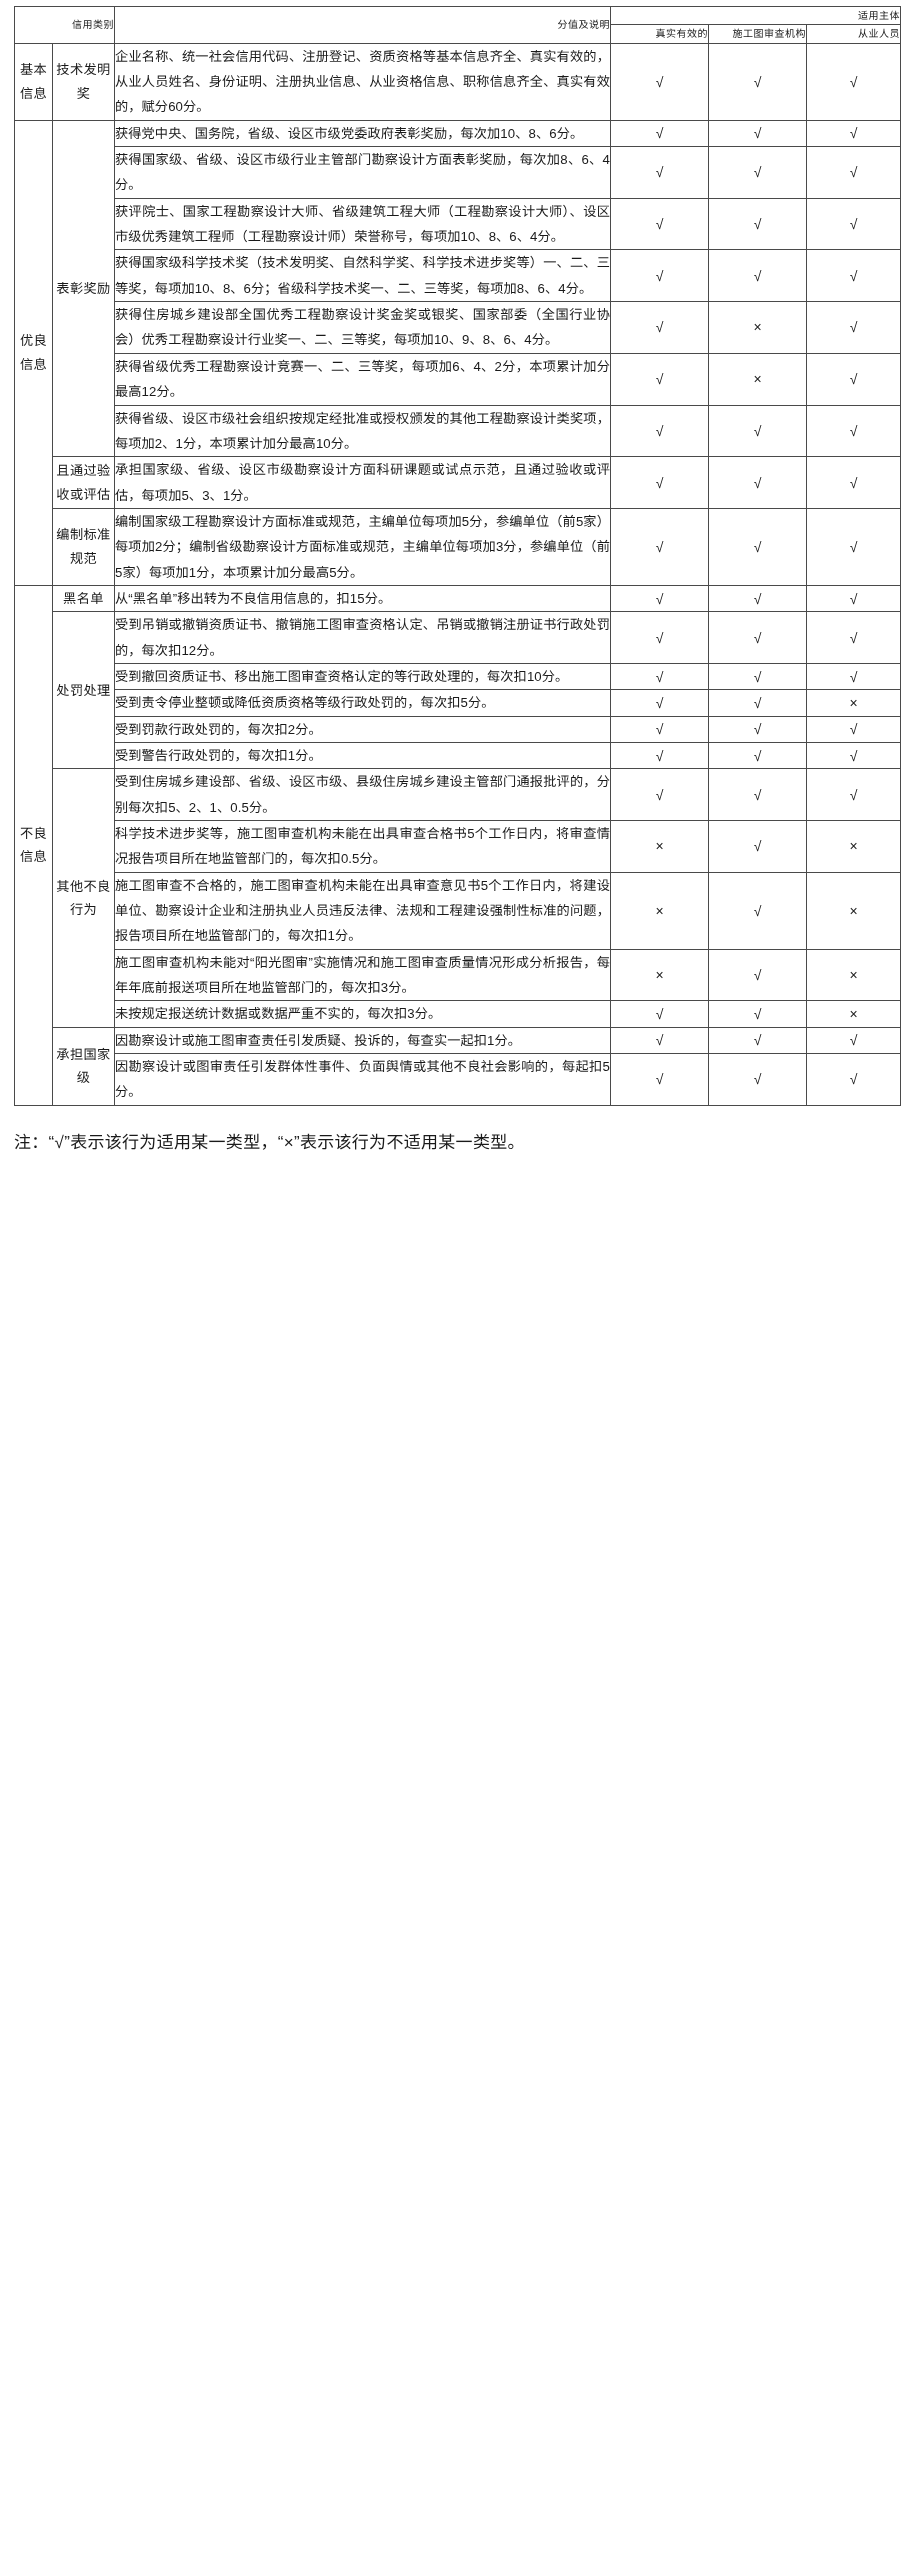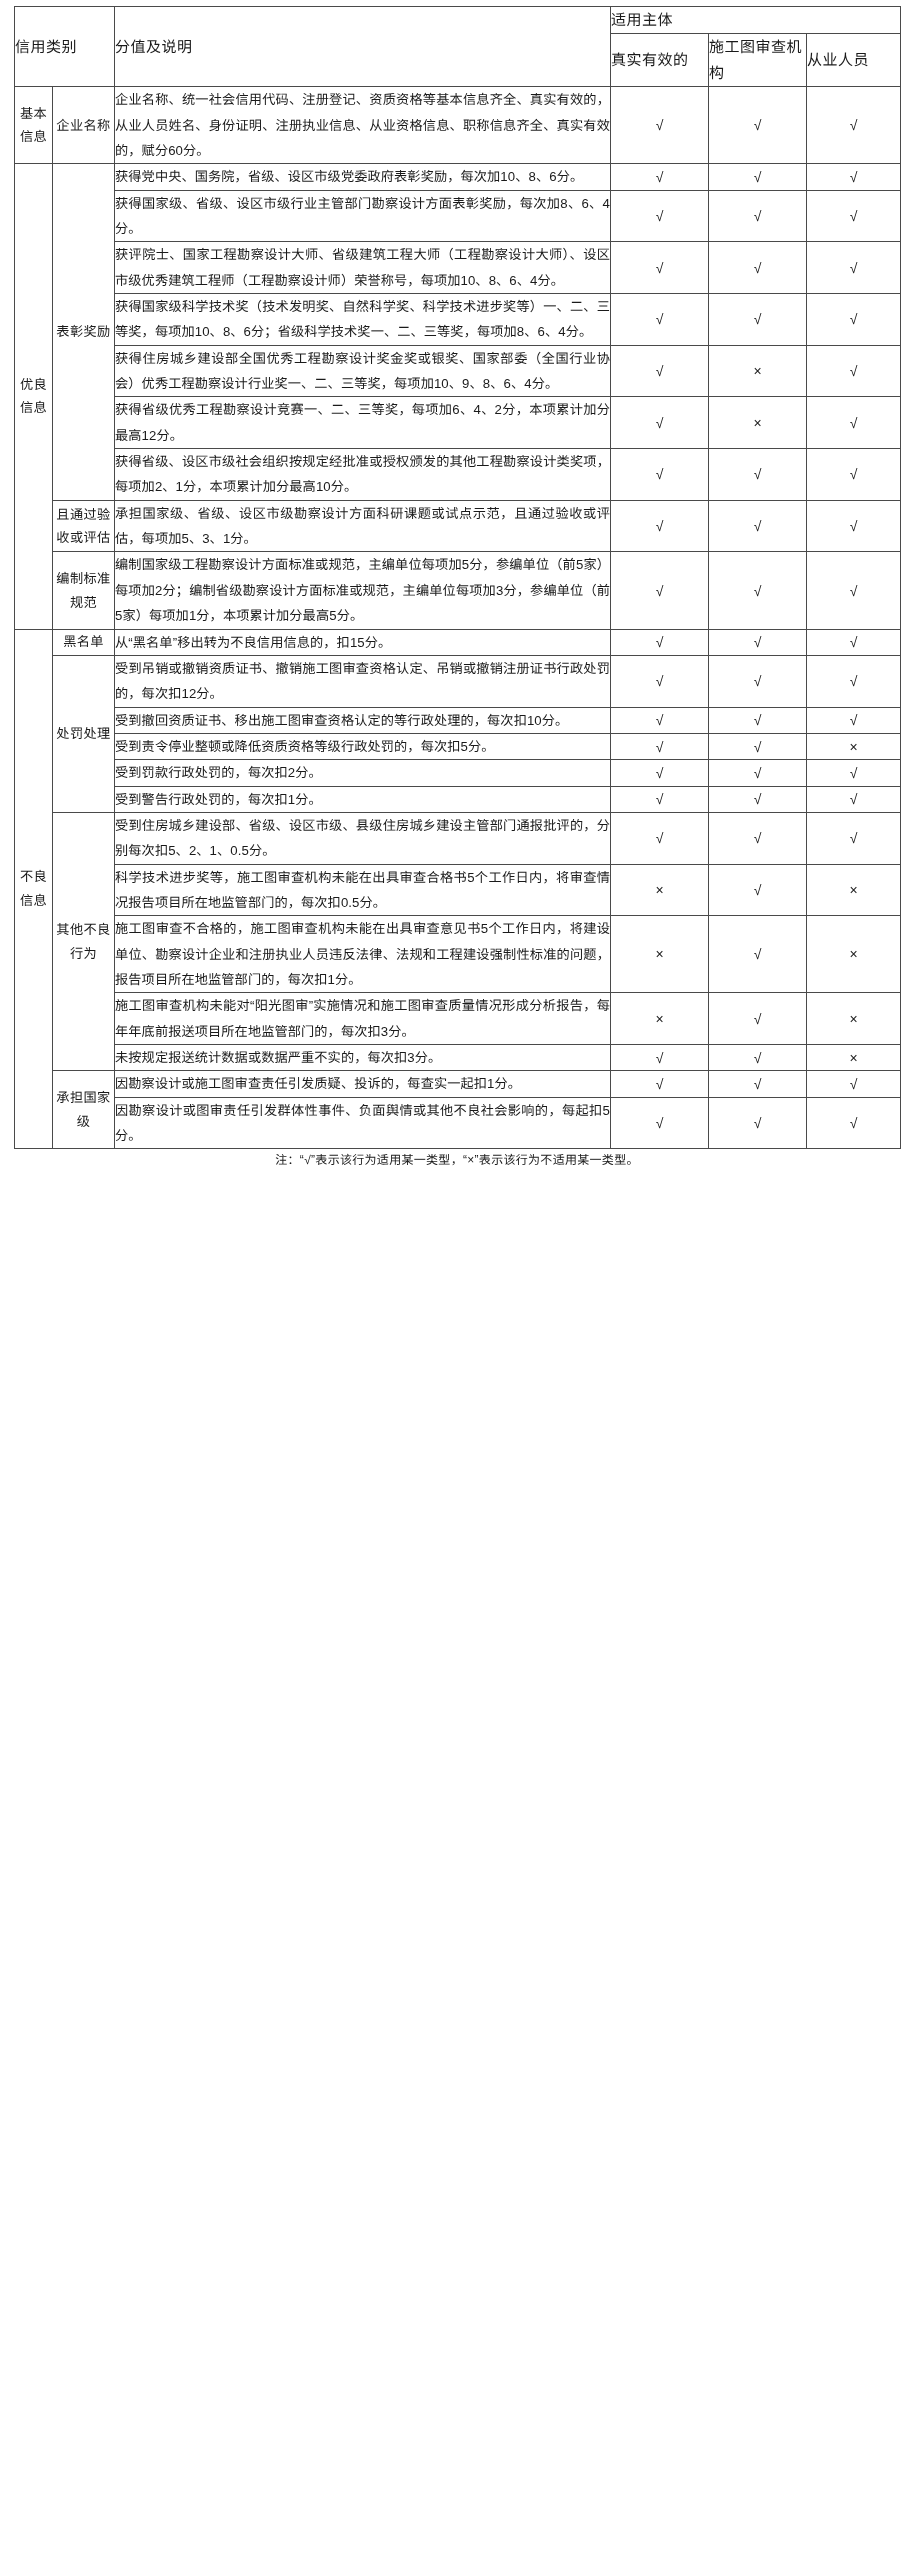--- a/index.html
+++ b/index.html
@@ -34,22 +34,22 @@
   table.credit-table col.c-sub3  { width: 94px; }
 
   table.credit-table th,
   table.credit-table td {
     border: 1px solid #4a4a4a;
     padding: 0;
     vertical-align: middle;
     font-weight: normal;
   }
   .hd {
-    text-align: left;
-    font-size: 15px;
+    text-align: right;
+    font-size: 10px;
     letter-spacing: 0.5px;
   }
   .hd-applicable { padding: 5px 2px; }
   .hd-sub {
     padding: 6px 3px;
     line-height: 1.75;
   }
   .hd-tall { padding: 8px 2px; margin-left: 17px; }
 
   td.cat,
@@ -67,23 +67,23 @@
     letter-spacing: 0.1px;
   }
   td.mark {
     text-align: center;
     font-size: 14px;
     line-height: 1;
     padding: 4px 2px;
   }
   .note {
     width: 886px;
-    margin: 1px auto 0 auto;
-    text-align: center;
-    font-size: 12px;
+    margin: 23px auto 0 auto;
+    text-align: left;
+    font-size: 17px;
     letter-spacing: 0.3px;
     line-height: 1.7;
   }
 </style>
 </head>
 <body>
 
 <div id="page">
   <table class="credit-table">
     <colgroup>
@@ -102,21 +102,21 @@
       </tr>
       <tr>
         <th class="hd hd-sub">真实有效的</th>
         <th class="hd hd-sub">施工图审查机构</th>
         <th class="hd hd-sub">从业人员</th>
       </tr>
     </thead>
     <tbody id="table-body">
         <tr>
           <td class="cat" rowspan="1">基本信息</td>
-          <td class="sub" rowspan="1">企业名称</td>
+          <td class="sub" rowspan="1">技术发明奖</td>
           <td class="desc">企业名称、统一社会信用代码、注册登记、资质资格等基本信息齐全、真实有效的，从业人员姓名、身份证明、注册执业信息、从业资格信息、职称信息齐全、真实有效的，赋分60分。</td>
           <td class="mark">√</td>
           <td class="mark">√</td>
           <td class="mark">√</td>
         </tr>
         <tr>
           <td class="cat" rowspan="9">优良信息</td>
           <td class="sub" rowspan="7">表彰奖励</td>
           <td class="desc">获得党中央、国务院，省级、设区市级党委政府表彰奖励，每次加10、8、6分。</td>
           <td class="mark">√</td>

